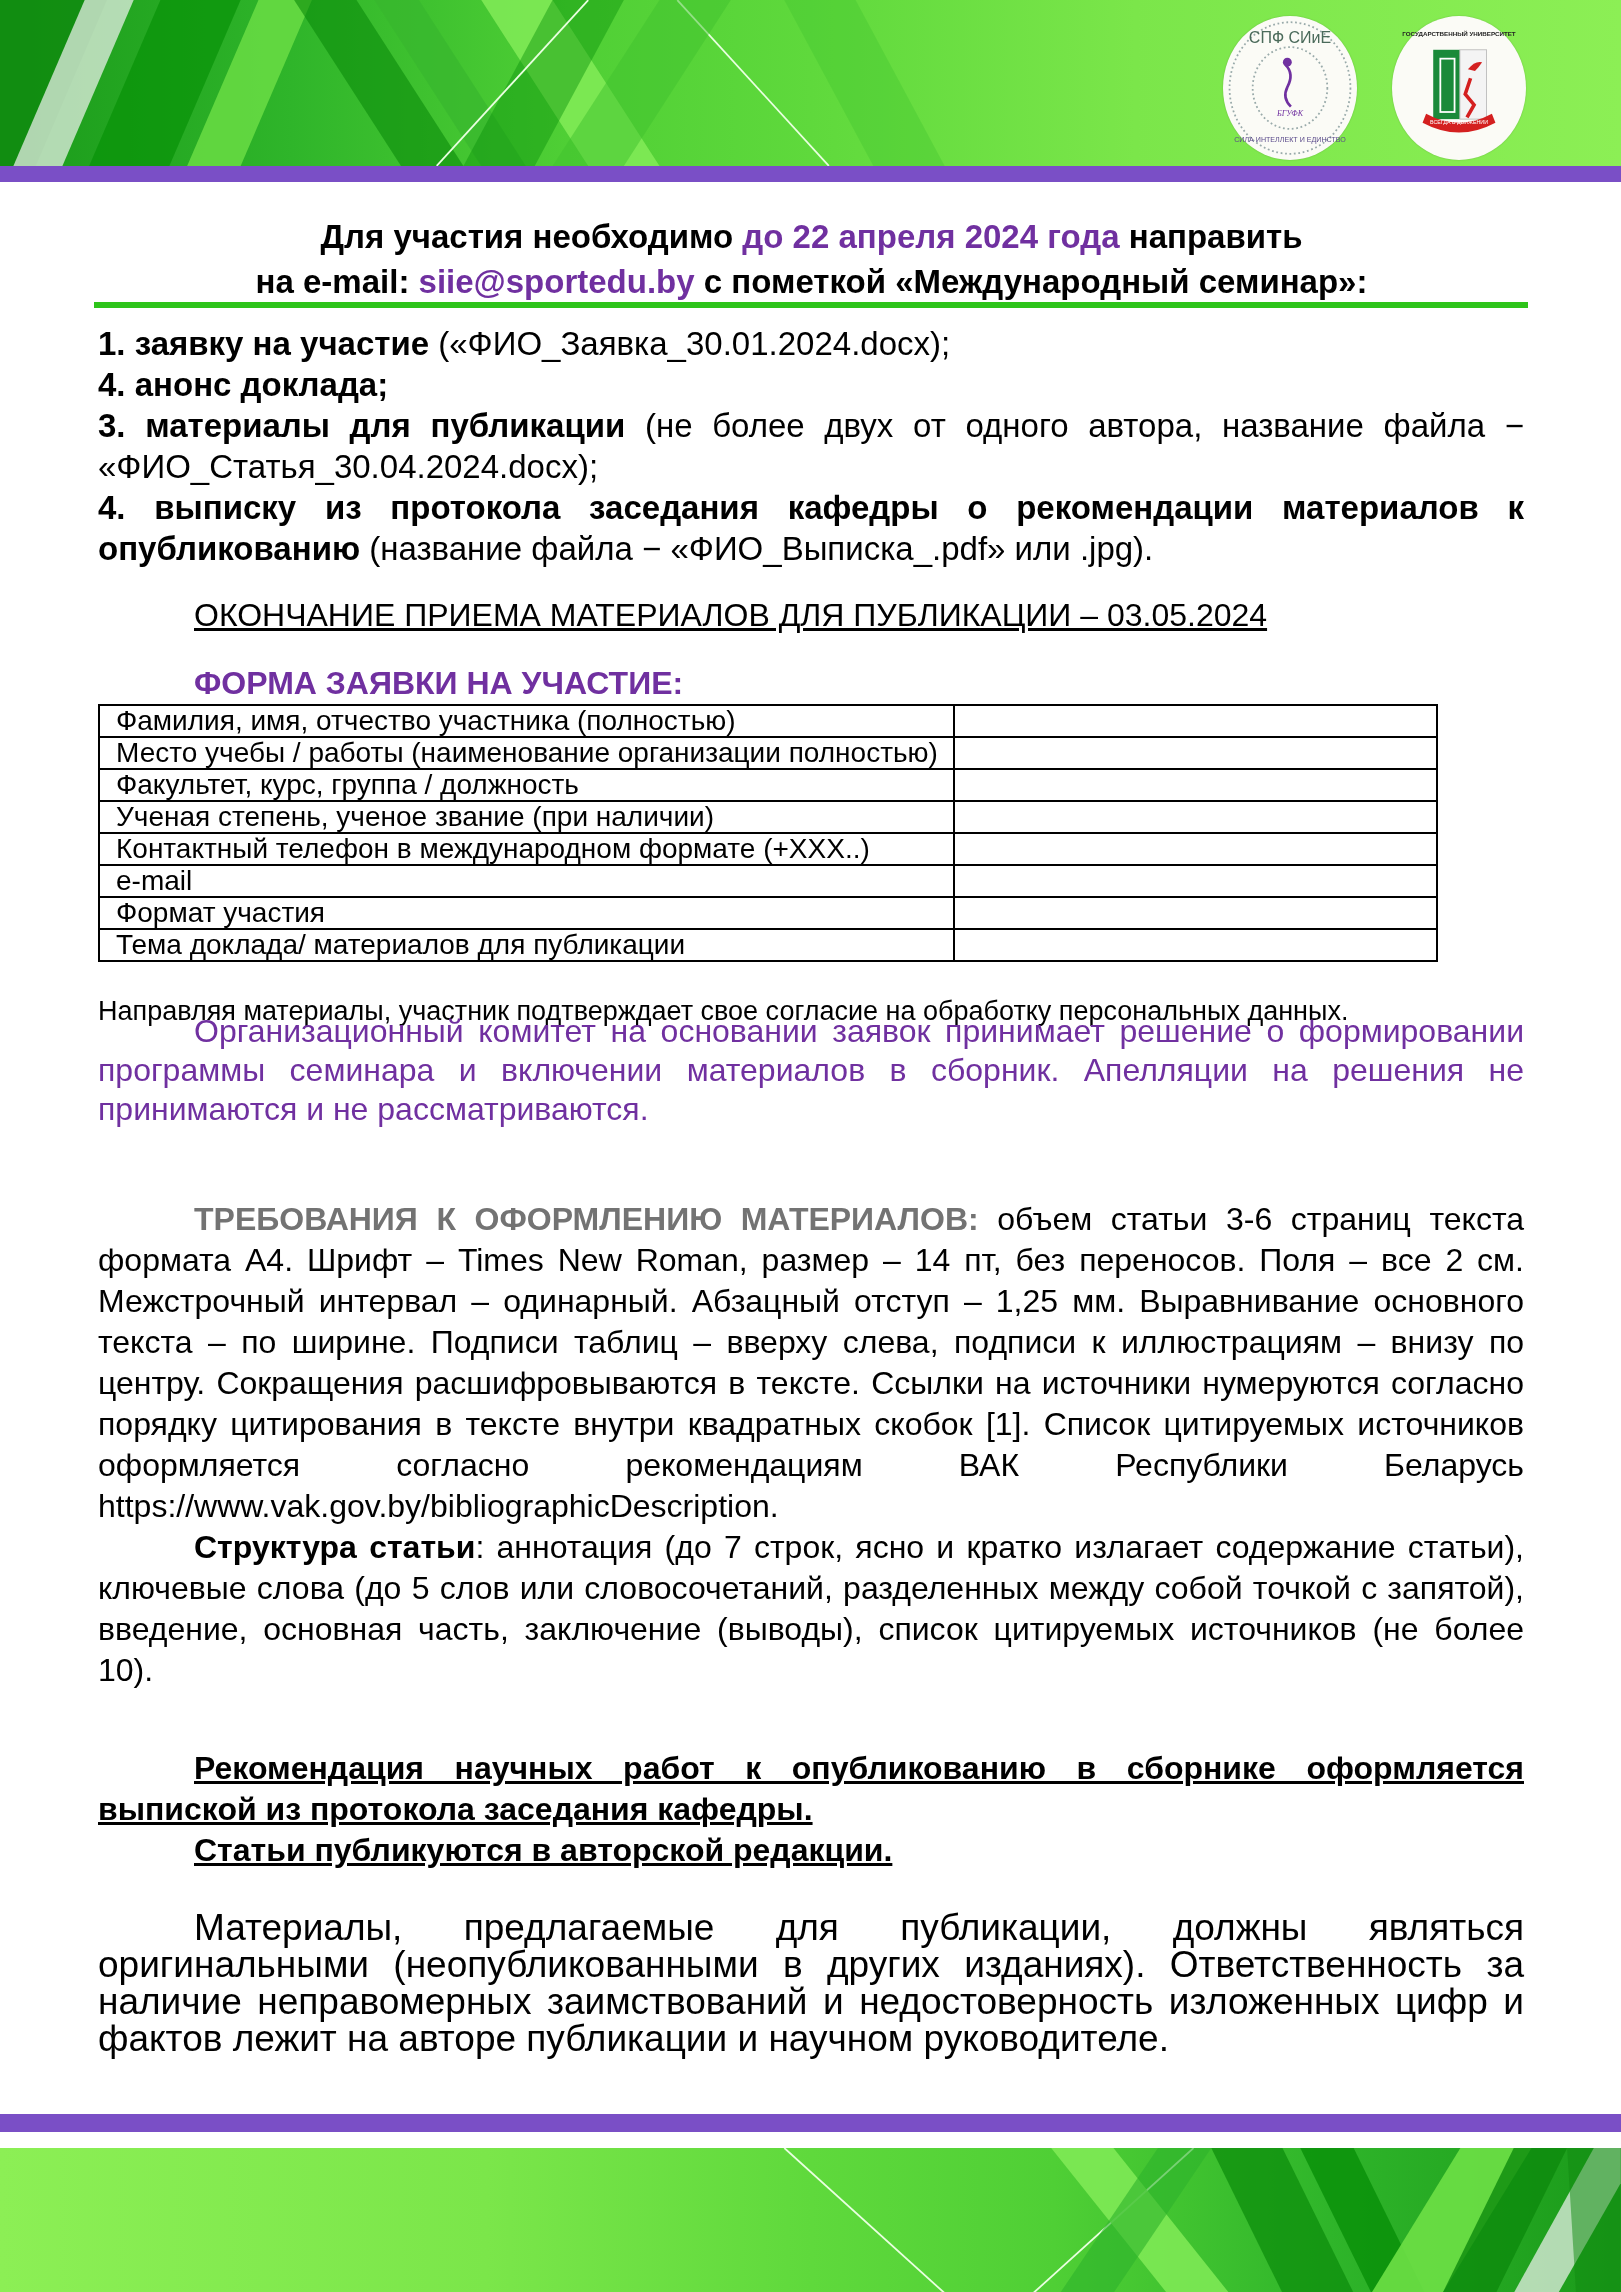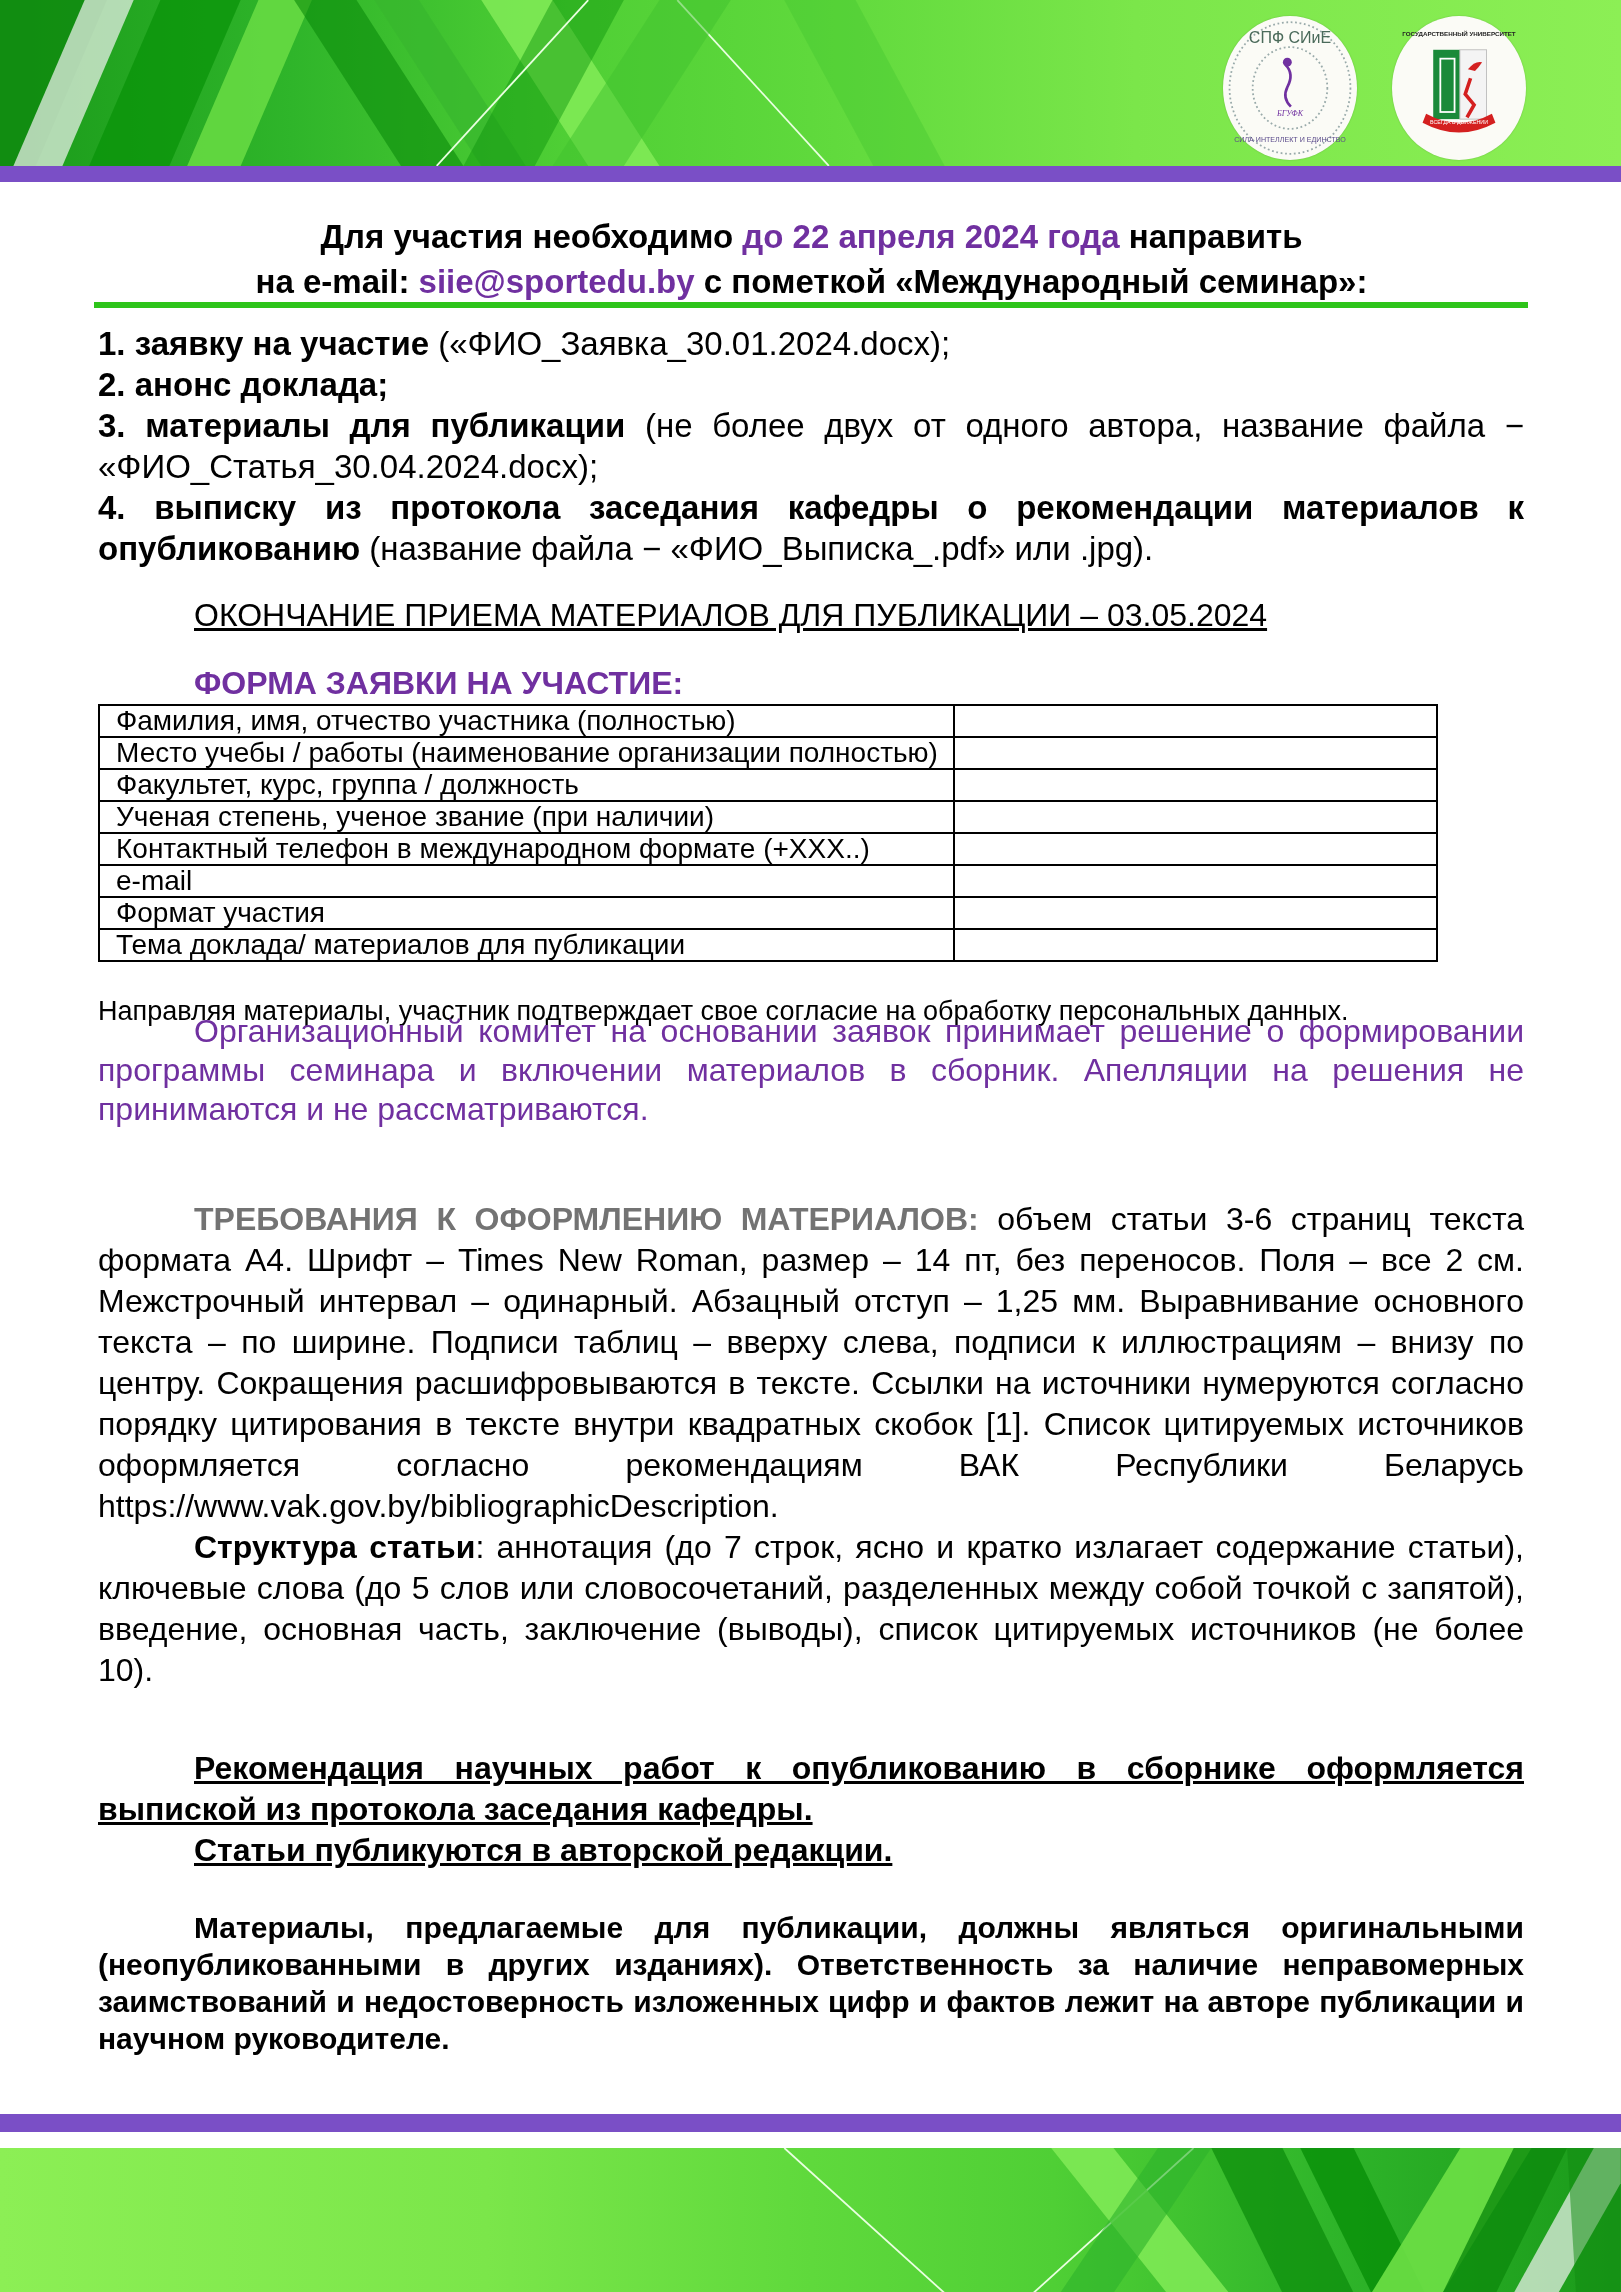--- a/index.html
+++ b/index.html
@@ -46,21 +46,21 @@
   .committee { top: 1012px; font-size: 32px; line-height: 39px; font-weight: normal; color: #7030a0; text-align: justify; }
   .indent { display: inline-block; width: 96px; }
 
   .reqs { top: 1199px; font-size: 32px; line-height: 41px; text-align: justify; }
   .reqs p { margin: 0; text-align: justify; }
   .reqs .head { color: #737373; font-weight: bold; }
 
   .recommend { top: 1748px; font-size: 32px; line-height: 41px; font-weight: bold; text-align: justify; text-decoration: underline; }
   .recommend p { margin: 0; }
 
-  .notice { top: 1909px; font-size: 30px; line-height: 37px; text-align: justify; font-weight: bold; }
+  .notice { top: 1909px; font-size: 37px; line-height: 37px; text-align: justify; }
 </style>
 </head>
 <body>
 
 <div class="banner banner-top">
   <svg width="1622" height="166" viewBox="0 0 1820 186">
     <polygon points="0,0 120,0 40,186 0,186" fill="#0f8a0f" opacity="0.8"></polygon>
     <polygon points="95,0 150,0 70,186 15,186" fill="#e6efe6" opacity="0.75"></polygon>
     <polygon points="180,0 270,0 190,186 100,186" fill="#079107" opacity="0.7"></polygon>
     <polygon points="290,0 350,0 270,186 210,186" fill="#6ee046" opacity="0.8"></polygon>
@@ -105,21 +105,21 @@
     <span>Для участия необходимо </span><span class="purple">до 22 апреля 2024 года</span><span> направить</span>
   </div>
   <div>
     <span>на e-mail: </span><span class="purple">siie@sportedu.by</span><span> с пометкой «Международный семинар»:</span>
   </div>
 </div>
 <div class="green-rule"></div>
 
 <div class="content list">
   <p><b>1. заявку на участие</b><span> («ФИО_Заявка_30.01.2024.docx);</span></p>
-  <p><b>2. анонс доклада;</b><span></span></p>
+  <p><b>4. анонс доклада;</b><span></span></p>
   <p><b>3. материалы для публикации</b><span> (не более двух от одного автора, название файла − «ФИО_Статья_30.04.2024.docx);</span></p>
   <p><b>4. выписку из протокола заседания кафедры о рекомендации материалов к опубликованию</b><span> (название файла − «ФИО_Выписка_.pdf» или .jpg).</span></p>
 </div>
 
 <div class="content deadline">ОКОНЧАНИЕ ПРИЕМА МАТЕРИАЛОВ ДЛЯ ПУБЛИКАЦИИ – 03.05.2024</div>
 
 <div class="content form-title">ФОРМА ЗАЯВКИ НА УЧАСТИЕ:</div>
 <table class="form">
   <tbody>
     <tr>

